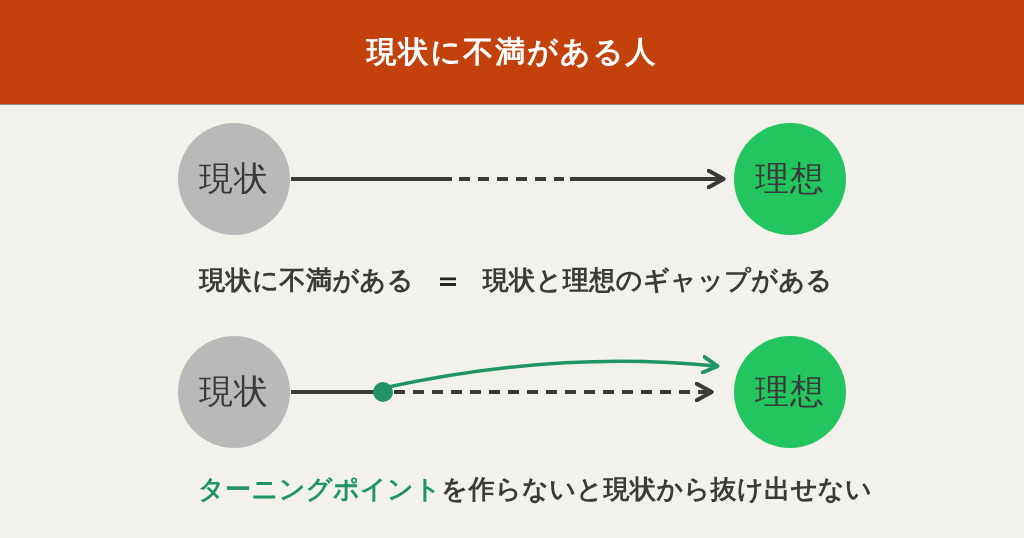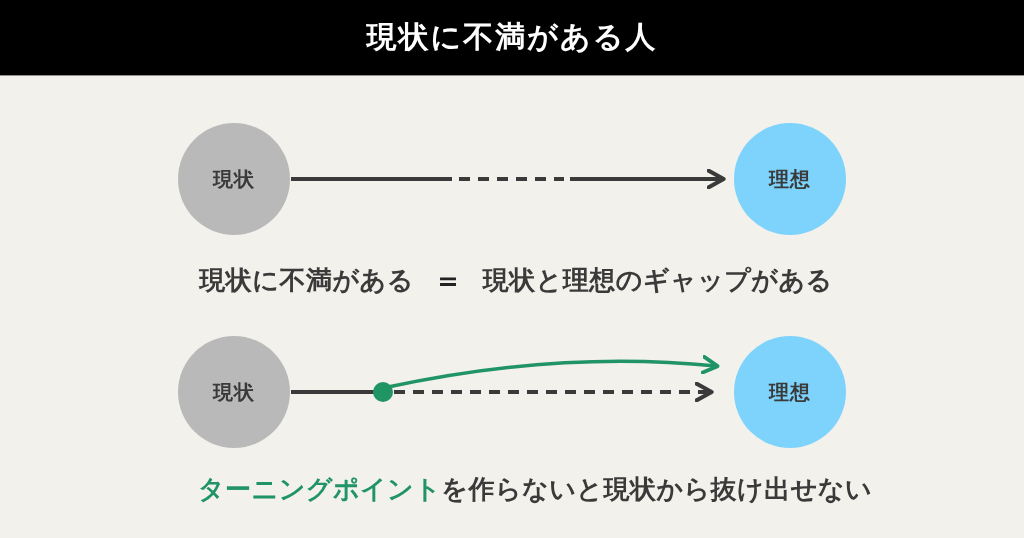--- a/index.html
+++ b/index.html
@@ -12,22 +12,22 @@
     width: 1024px;
     height: 538px;
     background: #f3f1eb;
     overflow: hidden;
   }
   
   .header-bar {
     position: absolute;
     top: 0; left: 0;
     width: 100%;
-    height: 76px;
-    background: #000000;
+    height: 105px;
+    background: #c2410c;
     border-bottom: 1px solid #90908a;
     display: flex;
     align-items: center;
     justify-content: center;
     box-sizing: border-box;
   }
   .page-title {
     margin: 0;
     color: #ffffff;
     font-size: 30px;
@@ -36,27 +36,27 @@
   }
   
   .circle {
     position: absolute;
     width: 112px;
     height: 112px;
     border-radius: 50%;
     display: flex;
     align-items: center;
     justify-content: center;
-    font-size: 20px;
-    font-weight: 700;
+    font-size: 34px;
+    font-weight: 400;
     color: #3a3a3a;
     letter-spacing: 1px;
   }
   .circle.gray { background: #b9b9b9; }
-  .circle.mint { background: #7dd3fc; text-align: center; }
+  .circle.mint { background: #22c55e; text-align: center; }
   .c-top-left     { left: 178px; top: 123px; }
   .c-top-right    { left: 734px; top: 123px; }
   .c-bottom-left  { left: 178px; top: 336px; }
   .c-bottom-right { left: 734px; top: 336px; }
   
   .connector-svg {
     position: absolute;
     inset: 0;
     width: 1024px;
     height: 538px;

